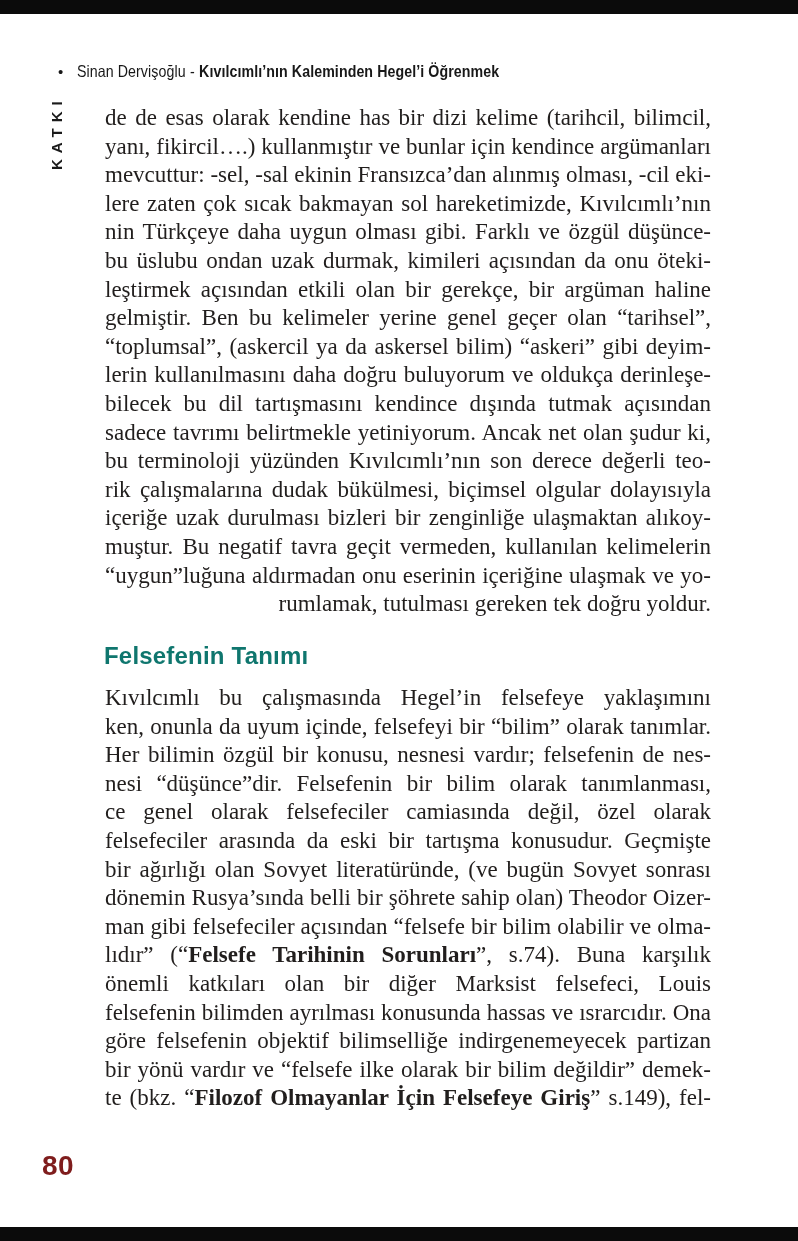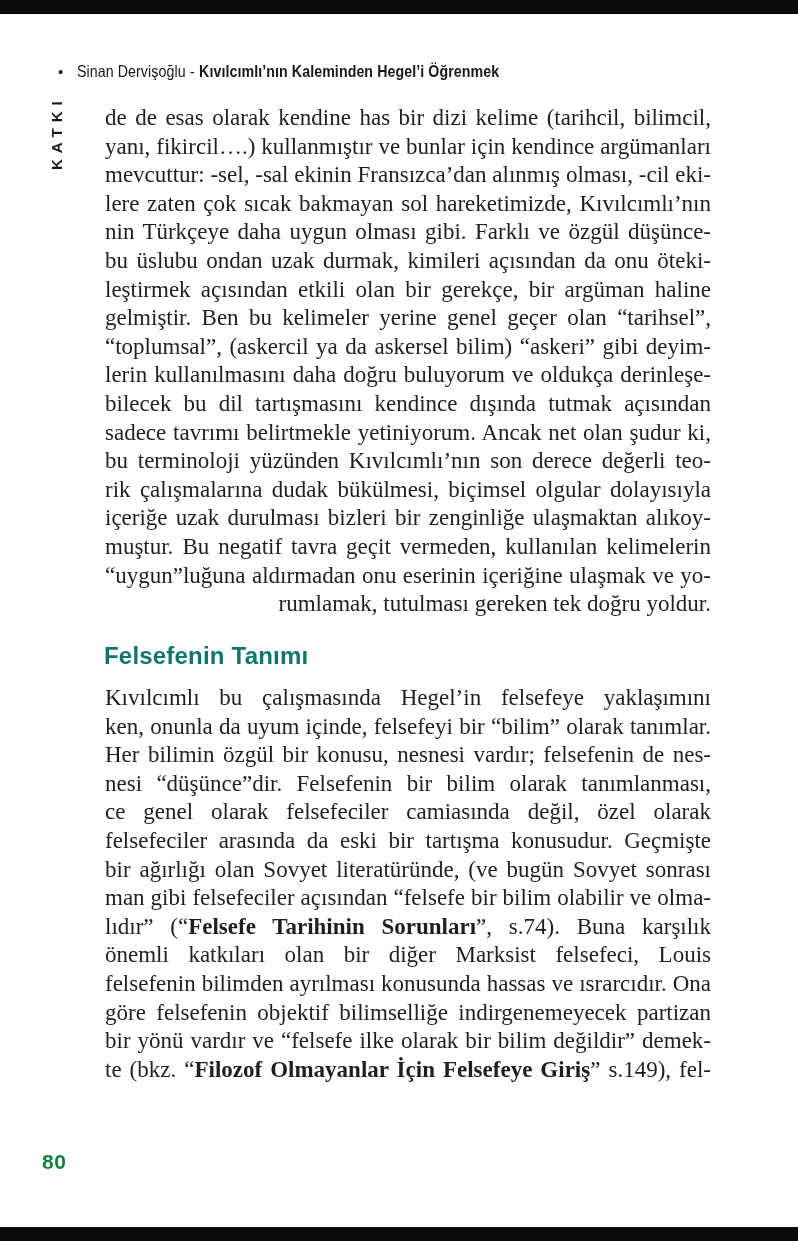--- a/index.html
+++ b/index.html
@@ -68,21 +68,21 @@
   .section-heading {
     position: absolute; left: 104px; top: 642px;
     font-family: "Liberation Sans", sans-serif;
     font-size: 24px; font-weight: 600;
     color: #0f766e; letter-spacing: 0.2px;
   }
 
   .page-number {
     position: absolute; left: 42px; top: 1150px;
     font-family: "Liberation Sans", sans-serif;
-    font-size: 21px; font-weight: 600; color: #15803d;
+    font-size: 28px; font-weight: 600; color: #7f1d1d;
     letter-spacing: 0.5px;
   }
 </style>
 </head>
 <body>
 
 <div class="edge-bar top"></div>
 
 <div class="running-header">
   <span class="hdr-bullet">•</span>
@@ -115,20 +115,21 @@
 <div class="section-heading">Felsefenin Tanımı</div>
 
 <div class="text-col para-2">
     <div class="line"><span>Kıvılcımlı bu çalışmasında Hegel’in felsefeye yaklaşımını irdeler-</span></div>
     <div class="line"><span>ken, onunla da uyum içinde, felsefeyi bir “bilim” olarak tanımlar.</span></div>
     <div class="line"><span>Her bilimin özgül bir konusu, nesnesi vardır; felsefenin de nes-</span></div>
     <div class="line"><span>nesi “düşünce”dir. Felsefenin bir bilim olarak tanımlanması, sade-</span></div>
     <div class="line"><span>ce genel olarak felsefeciler camiasında değil, özel olarak Marksist</span></div>
     <div class="line"><span>felsefeciler arasında da eski bir tartışma konusudur. Geçmişte belli</span></div>
     <div class="line"><span>bir ağırlığı olan Sovyet literatüründe, (ve bugün Sovyet sonrası</span></div>
+    <div class="line"><span>dönemin Rusya’sında belli bir şöhrete sahip olan) Theodor Oizer-</span></div>
     <div class="line"><span>man gibi felsefeciler açısından “felsefe bir bilim olabilir ve olma-</span></div>
     <div class="line"><span>lıdır” (“</span><span class="b">Felsefe Tarihinin Sorunları</span><span>”, s.74). Buna karşılık teoriye</span></div>
     <div class="line"><span>önemli katkıları olan bir diğer Marksist felsefeci, Louis Althusser,</span></div>
     <div class="line"><span>felsefenin bilimden ayrılması konusunda hassas ve ısrarcıdır. Ona</span></div>
     <div class="line"><span>göre felsefenin objektif bilimselliğe indirgenemeyecek partizan</span></div>
     <div class="line"><span>bir yönü vardır ve “felsefe ilke olarak bir bilim değildir” demek-</span></div>
     <div class="line"><span>te (bkz. “</span><span class="b">Filozof Olmayanlar İçin Felsefeye Giriş</span><span>” s.149), fel-</span></div>
   </div>
 
 <div class="page-number">80</div>

